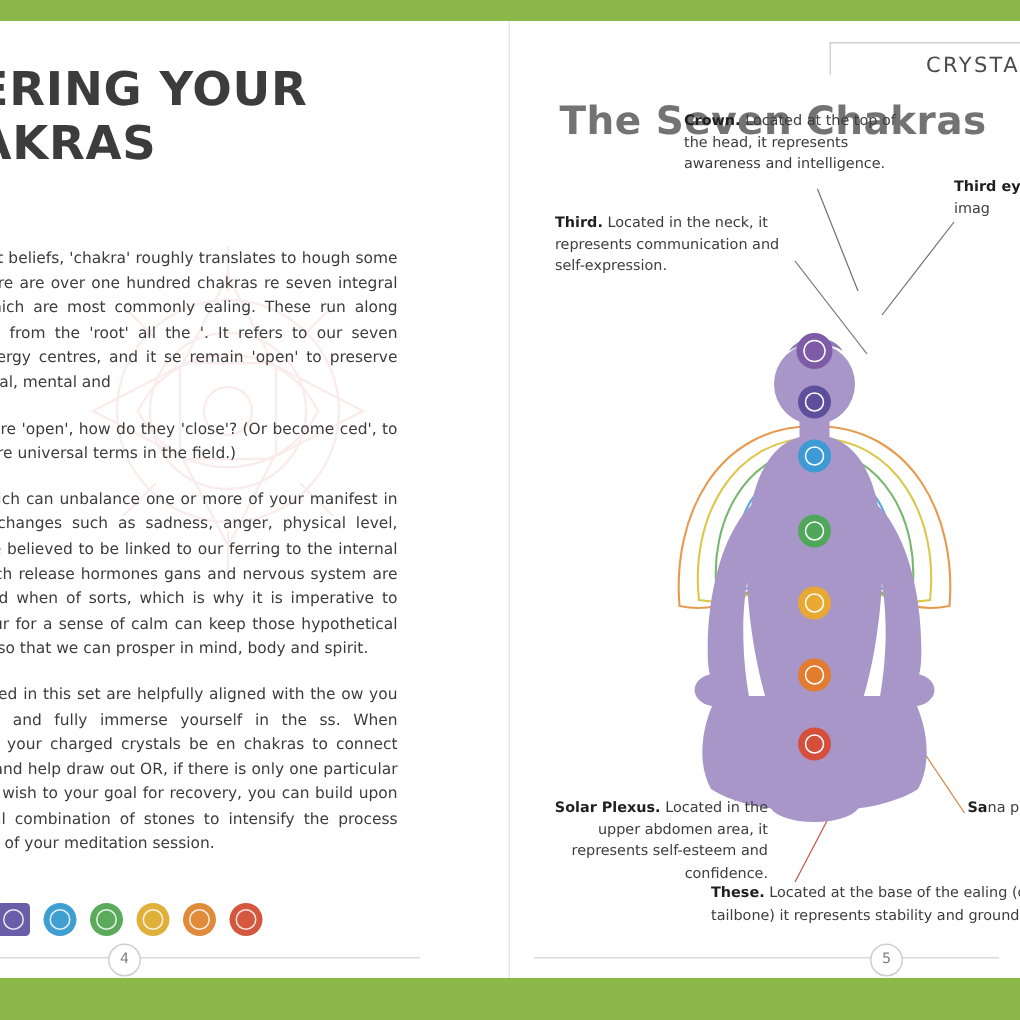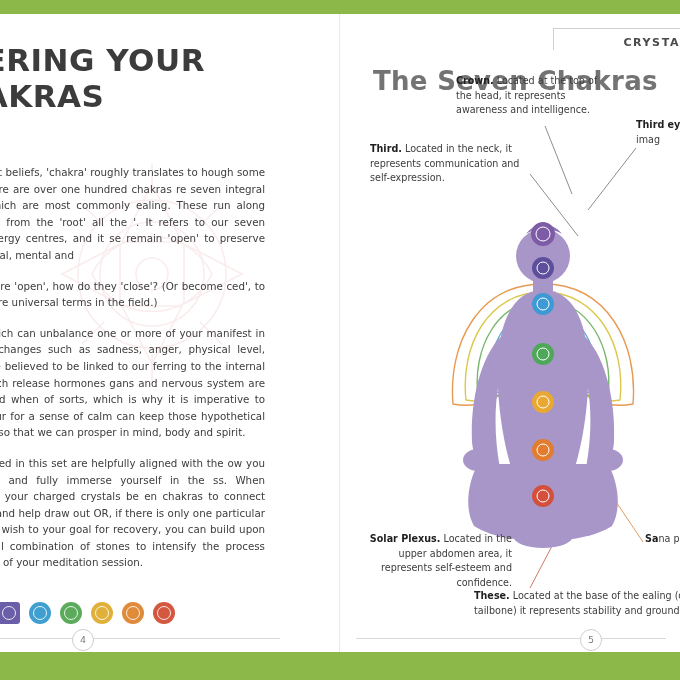--- a/index.html
+++ b/index.html
@@ -143,24 +143,24 @@
     left: 340px;
     top: 0;
     width: 340px;
     height: 638px;
     overflow: hidden;
   }
   .running-head {
     position: absolute;
     right: 0px;
     top: 22px;
-    font-size: 11px;
+    font-size: 14px;
     letter-spacing: 1.6px;
     color: #4a4a4a;
-    font-weight: bold;
+    font-weight: normal;
   }
   .rh-rule {
     position: absolute;
     left: 213px;
     top: 14px;
     width: 130px;
     height: 1px;
     background: #cfcfcf;
   }
   .rh-rule-v {

